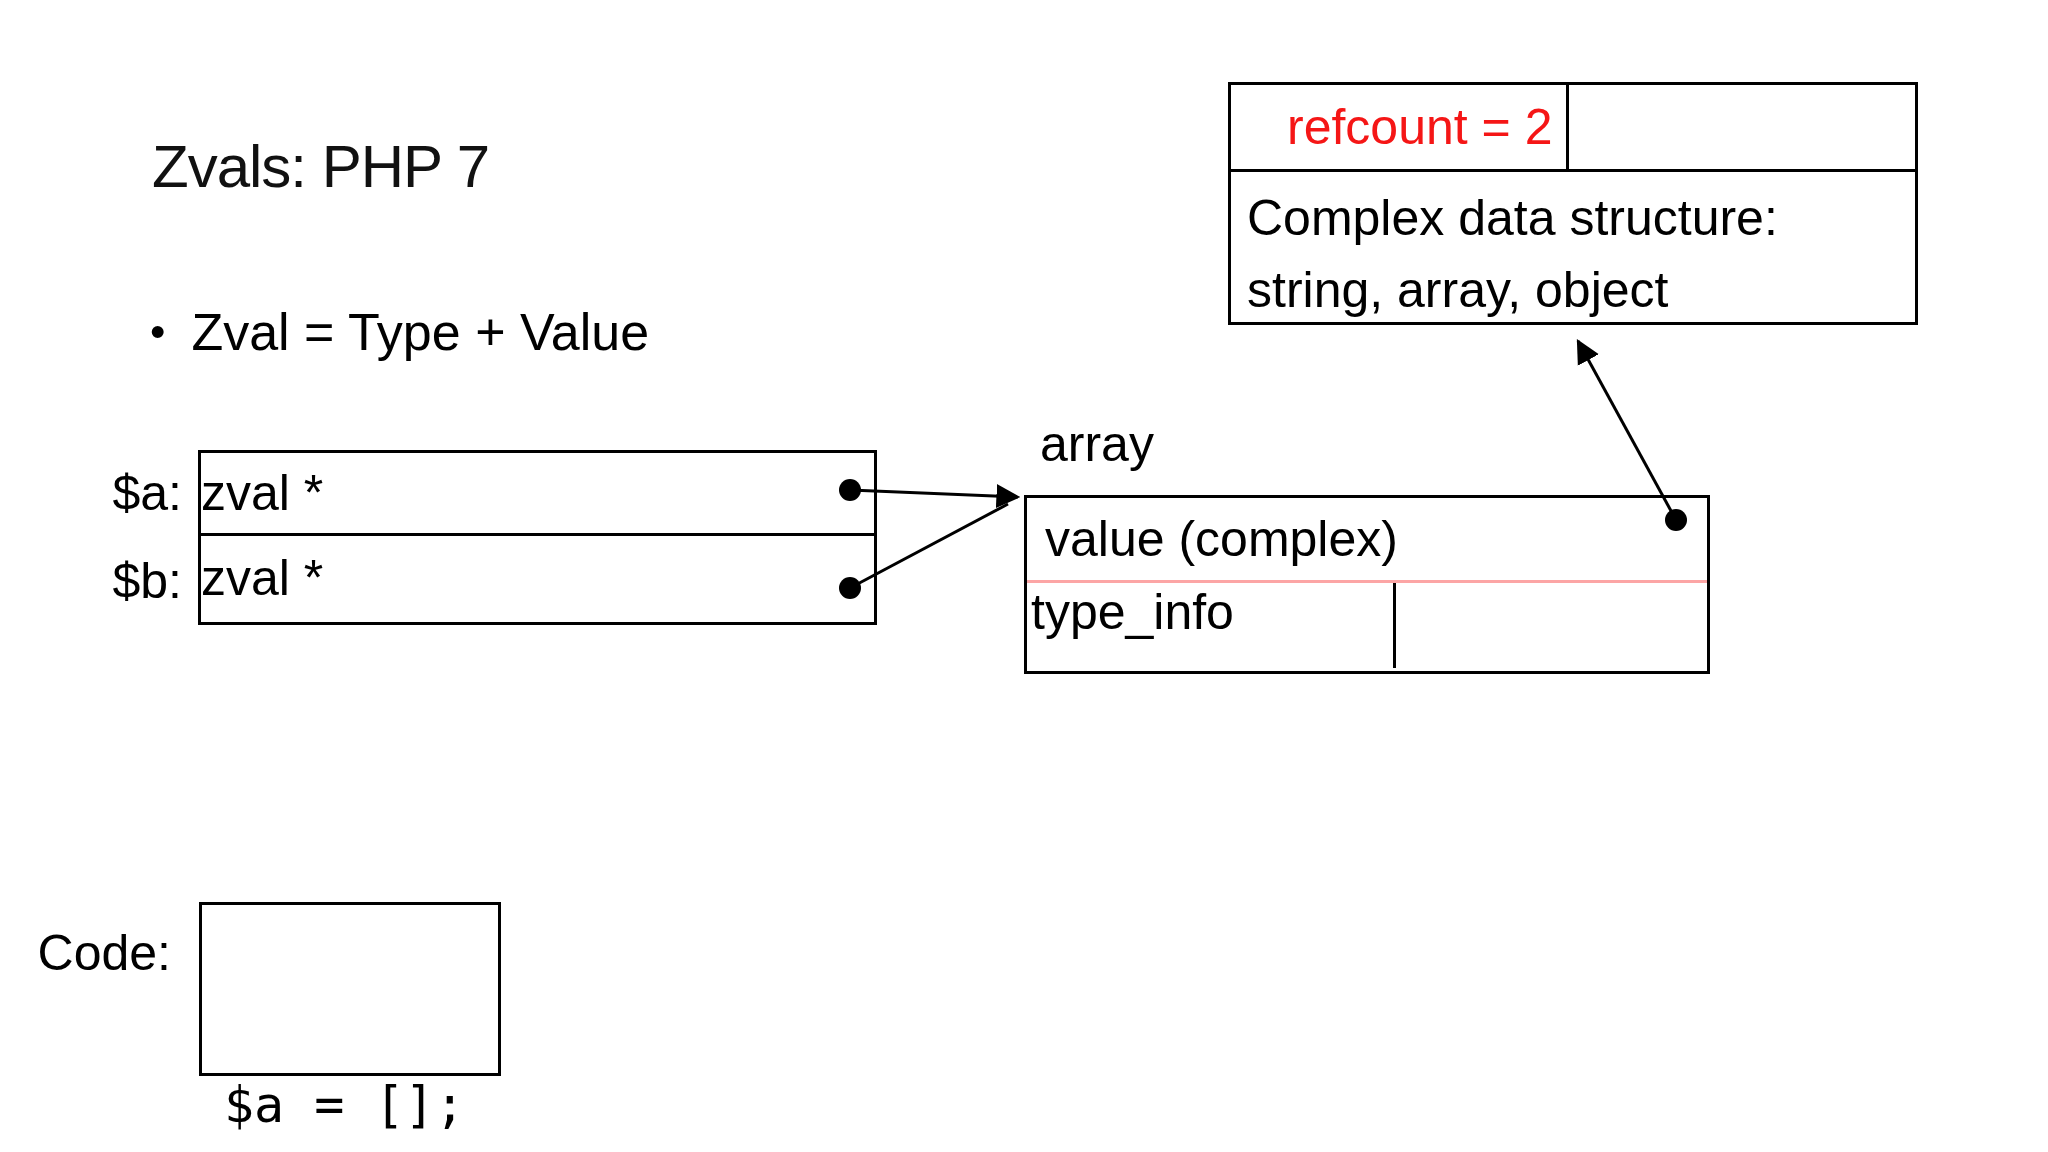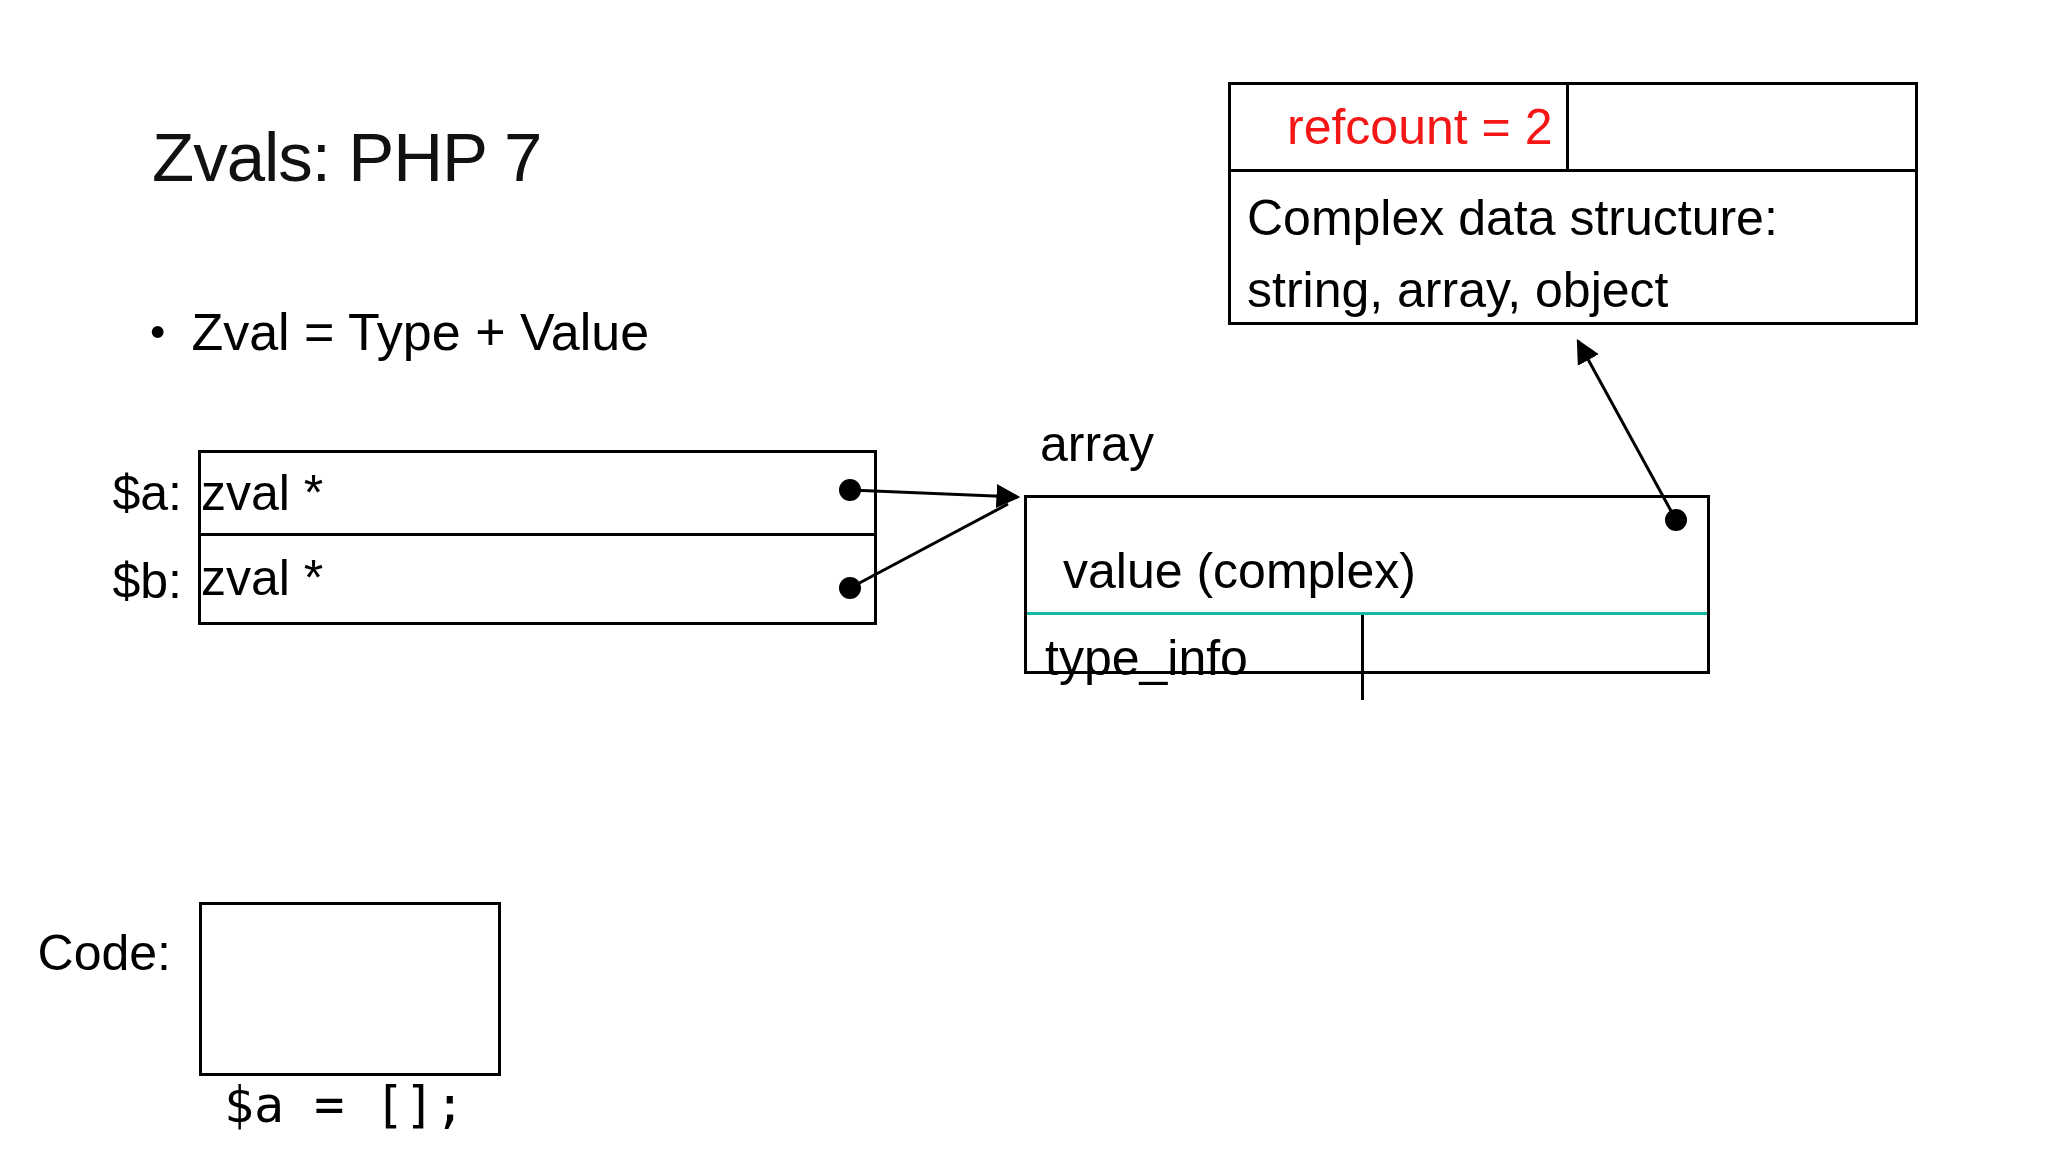--- a/index.html
+++ b/index.html
@@ -8,22 +8,22 @@
     background:#ffffff;
     font-family:"Liberation Sans","DejaVu Sans",sans-serif;
     color:#000;
     overflow:hidden;
   }
   .slide{position:relative;width:2048px;height:1152px;background:#fff;}
 
   .abs{position:absolute;}
 
   .title{
-    left:152px;top:108px;
-    font-size:69px;line-height:100px;
+    left:152px;top:117px;
+    font-size:60px;line-height:100px;
     letter-spacing:-1px;
     color:#111;
     white-space:nowrap;
   }
 
   .bullet-line{
     left:150px;top:300px;
     font-size:52px;line-height:64px;
     white-space:nowrap;
     display:flex;align-items:center;
@@ -53,23 +53,23 @@
     transform:translateY(-50%);
     white-space:nowrap;
   }
   .label-a{left:40px;top:493px;width:142px;}
   .label-b{left:40px;top:581px;width:142px;}
   .label-code{left:9px;top:953px;width:162px;}
 
   
   .zval-caption{left:1040px;top:444px;transform:translateY(-50%);font-size:50px;}
   .zval-box{left:1024px;top:495px;width:686px;height:179px;}
-  .zval-row1{height:85px;border-bottom:3px solid #14b8a6;display:flex;align-items:center;padding-left:36px;box-sizing:border-box;margin-top:32px;}
+  .zval-row1{height:85px;border-bottom:3px solid #fca5a5;display:flex;align-items:center;padding-left:18px;box-sizing:border-box;}
   .zval-row2{height:85px;display:flex;}
-  .zval-cell-left{width:337px;border-right:3px solid #000;display:flex;align-items:center;padding-left:18px;box-sizing:border-box;}
+  .zval-cell-left{width:369px;border-right:3px solid #000;display:flex;padding-left:4px;box-sizing:border-box;}
   .zval-cell-right{flex:1;}
 
   
   .refcount-box{left:1228px;top:82px;width:690px;height:243px;}
   .ref-row1{height:84px;border-bottom:3px solid #000;display:flex;}
   .ref-cell-left{width:338px;border-right:3px solid #000;display:flex;align-items:center;padding-left:16px;box-sizing:border-box;}
   .ref-cell-right{flex:1;}
   .ref-text{color:#f51616;margin-left:40px;}
   .ref-desc{padding:10px 0 0 16px;}
   .ref-desc .cell-text{display:block;line-height:72px;}

